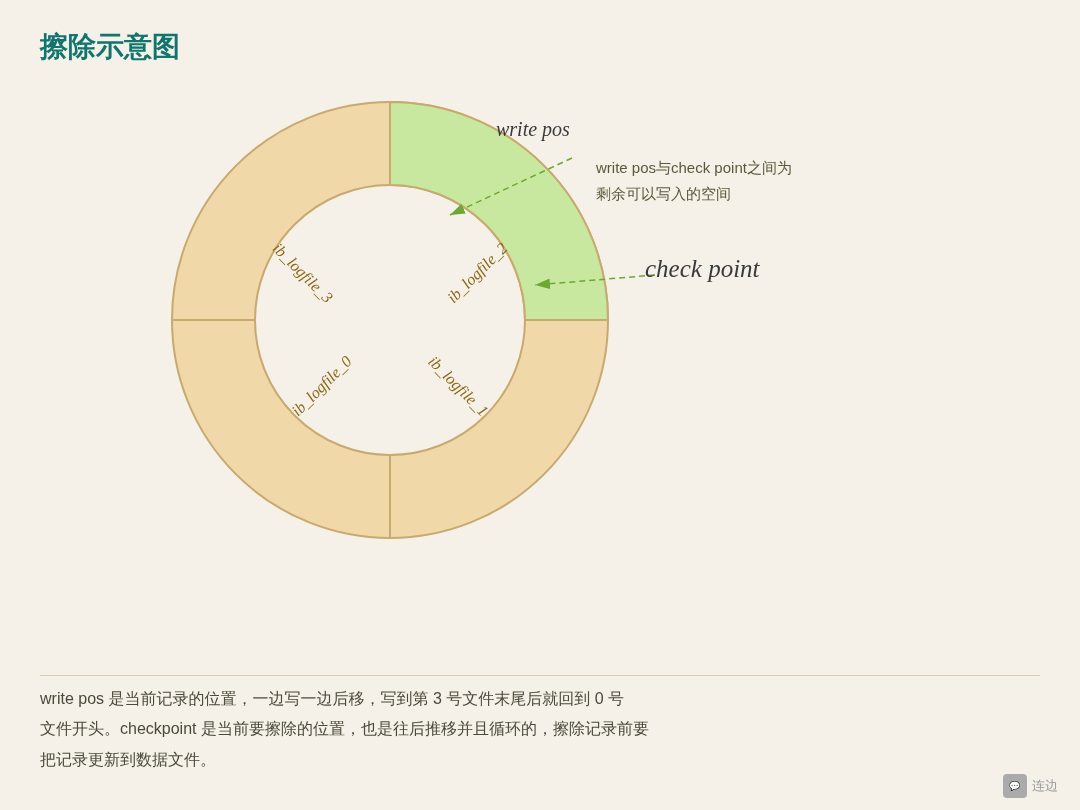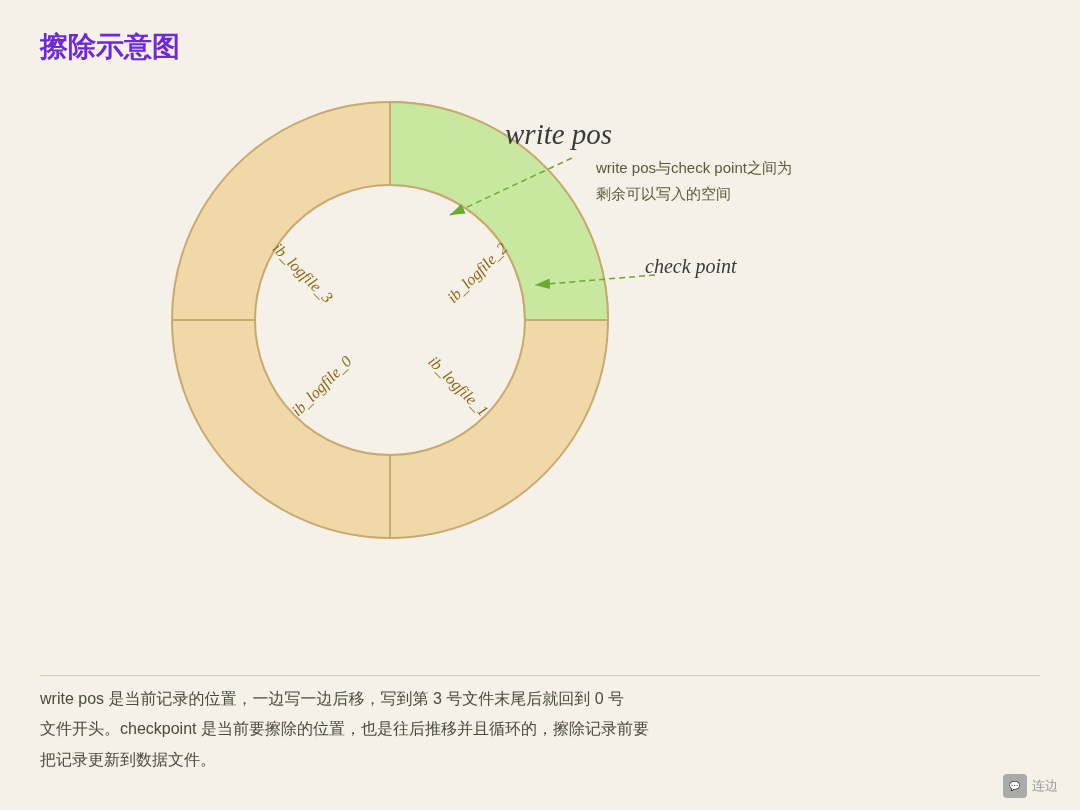--- a/index.html
+++ b/index.html
@@ -11,21 +11,21 @@
       overflow: hidden;
       position: relative;
     }
 
     .page-title {
       position: absolute;
       top: 28px;
       left: 40px;
       font-size: 28px;
       font-weight: bold;
-      color: #6d28d9;
+      color: #0f766e;
       font-family: 'Microsoft YaHei', 'SimHei', sans-serif;
     }
 
     .write-pos-label {
       position: absolute;
       top: 100px;
       left: 490px;
       font-size: 22px;
       font-family: 'cursive', 'Comic Sans MS', cursive;
       color: #3a3a3a;
@@ -118,23 +118,23 @@
 
   <text transform="translate(390,320) rotate(-45) translate(95,30)" font-family="cursive, Comic Sans MS" font-size="16" fill="#8B6914" font-style="italic" text-anchor="middle" dominant-baseline="middle">ib_logfile_2</text>
 
   <text transform="translate(390,320) rotate(45) translate(-95,30)" font-family="cursive, Comic Sans MS" font-size="16" fill="#8B6914" font-style="italic" text-anchor="middle" dominant-baseline="middle">ib_logfile_3</text>
 
   <line x1="572" y1="158" x2="450" y2="215" stroke="#6aaa30" stroke-width="1.5" stroke-dasharray="6,4" marker-end="url(#arrowhead-green)"></line>
 
   <line x1="655" y1="275" x2="535" y2="285" stroke="#6aaa30" stroke-width="1.5" stroke-dasharray="6,4" marker-end="url(#arrowhead-green)"></line>
 </svg>
 
-<div class="write-pos-label" style="position:absolute; top:118px; left:496px; font-size:29px; font-family:'cursive','Comic Sans MS',cursive; color:#3a3a3a; font-style:italic;margin-left:9px;">write pos</div>
+<div class="write-pos-label" style="position:absolute; top:118px; left:496px; font-size:20px; font-family:'cursive','Comic Sans MS',cursive; color:#3a3a3a; font-style:italic;">write pos</div>
 
-<div class="check-point-label" style="position:absolute; top:255px; left:645px; font-size:20px; font-family:'cursive','Comic Sans MS',cursive; color:#3a3a3a; font-style:italic;">check point</div>
+<div class="check-point-label" style="position:absolute; top:255px; left:645px; font-size:25px; font-family:'cursive','Comic Sans MS',cursive; color:#3a3a3a; font-style:italic;">check point</div>
 
 <div class="annotation-text" style="position:absolute; top:155px; left:560px; font-size:15px; font-family:'Microsoft YaHei','SimHei',sans-serif; color:#5a5a3a; line-height:1.7;margin-left:36px;">
   <span>write pos与check point之间为</span><br>
   <span>剩余可以写入的空间</span>
 </div>
 
 <div class="description" style="position:absolute; bottom:35px; left:40px; right:40px; font-size:16px; font-family:'Microsoft YaHei','SimHei',sans-serif; color:#4a4a3a; line-height:1.9; border-top: 1px solid #d8cdb0; padding-top: 8px;">
   <span>write pos 是当前记录的位置，一边写一边后移，写到第 3 号文件末尾后就回到 0 号<br>文件开头。checkpoint 是当前要擦除的位置，也是往后推移并且循环的，擦除记录前要<br>把记录更新到数据文件。</span>
 </div>
 

